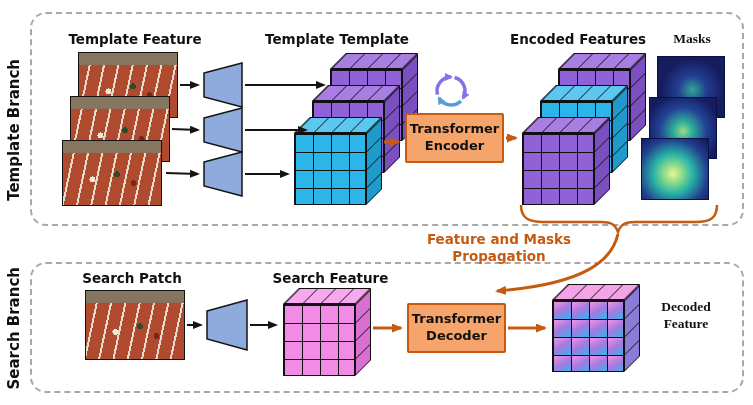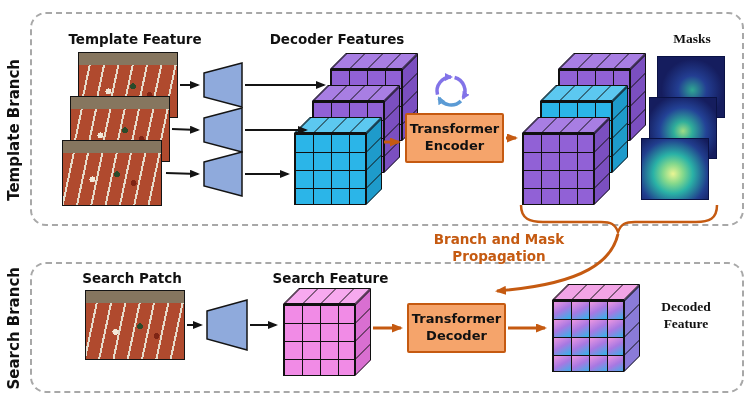--- a/index.html
+++ b/index.html
@@ -94,26 +94,27 @@
   <div class="panel" id="spanel"></div>
 
   <div class="vlabel" id="tvlabel">
     <span>Template Branch</span>
   </div>
   <div class="vlabel" id="svlabel">
     <span>Search Branch</span>
   </div>
 
   <div class="lbl" id="lbl-tpatches">Template Feature</div>
-  <div class="lbl" id="lbl-tfeatures">Decoder Features</div>
+  <div class="lbl" id="lbl-tfeatures">Template Template</div>
+  <div class="lbl" id="lbl-encoded">Encoded Features</div>
   <div class="lbl" id="lbl-masks">Masks</div>
   <div class="lbl" id="lbl-spatch">Search Patch</div>
   <div class="lbl" id="lbl-sfeature">Search Feature</div>
   <div class="lbl" id="lbl-decoded">Decoded Feature</div>
-  <div class="lbl" id="lbl-prop">Branch and Mask Propagation</div>
+  <div class="lbl" id="lbl-prop">Feature and Masks Propagation</div>
 
   <div class="photo" style="left:78px; top:52px;  width:100px; height:66px;"></div>
   <div class="photo" style="left:70px; top:96px;  width:100px; height:66px;"></div>
   <div class="photo" style="left:62px; top:140px; width:100px; height:66px;"></div>
 
   <svg class="trap" style="left:203px; top:62px;" width="40" height="46" viewBox="0 0 40 46">
       <polygon points="1,11 39,1 39,45 1,35" fill="#8FAADC" stroke="#141414" stroke-width="1.5"></polygon>
     </svg>
   <svg class="trap" style="left:203px; top:107px;" width="40" height="46" viewBox="0 0 40 46">
       <polygon points="1,11 39,1 39,45 1,35" fill="#8FAADC" stroke="#141414" stroke-width="1.5"></polygon>

